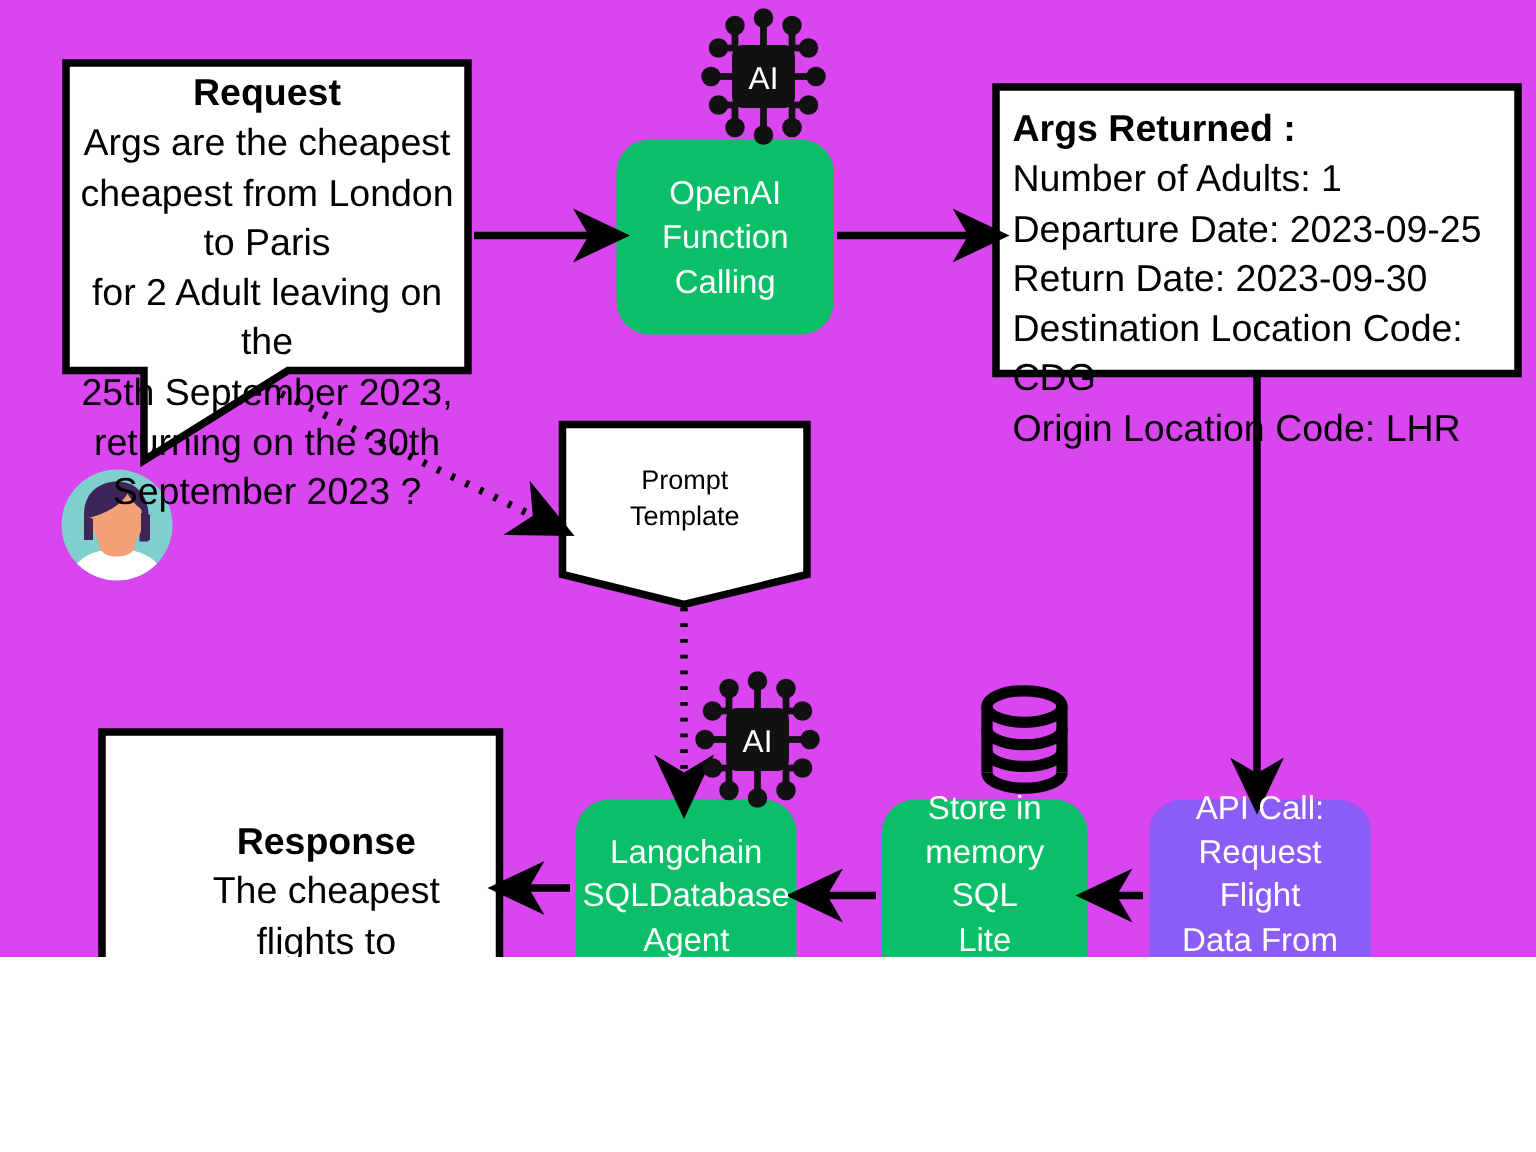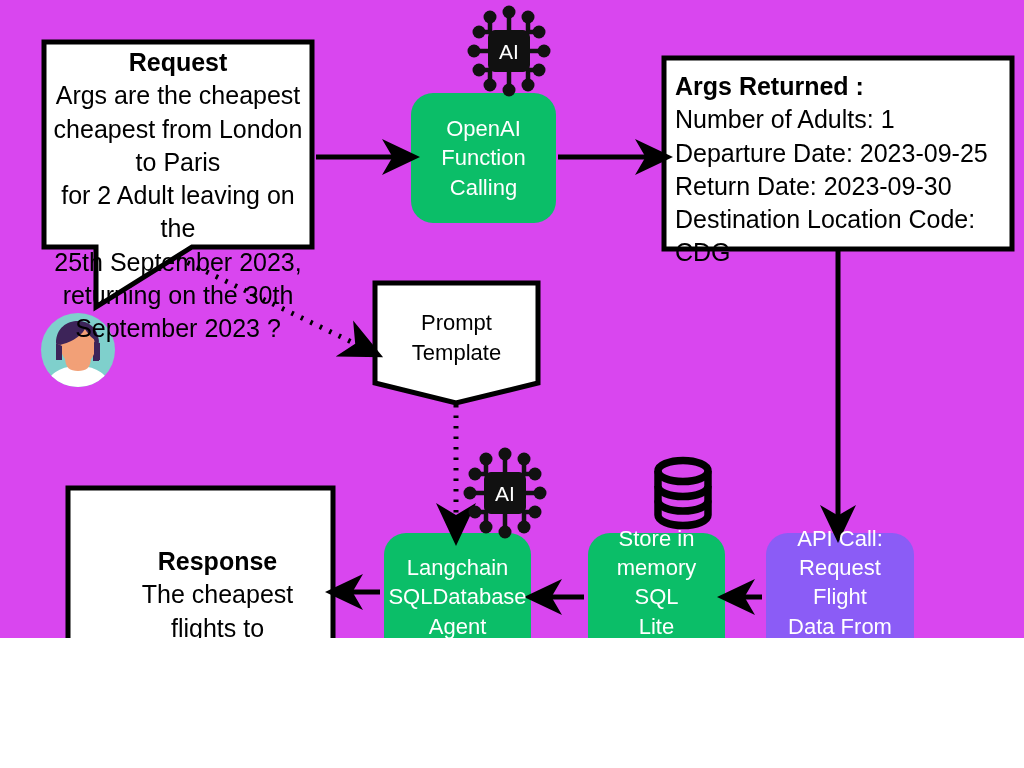--- a/index.html
+++ b/index.html
@@ -54,21 +54,21 @@
     line-height: 1.33;
   }
   .callout-text .bold { font-weight: bold; }
   .center { text-align: center; padding-left: 36px; }
   .left { text-align: left; }
 
   .pt-label {
     position: absolute;
     text-align: center;
     color: #000000;
-    font-size: 22px;
+    font-size: 18px;
     line-height: 1.35;
   }
 </style>
 </head>
 <body>
 
 <div id="canvas">
 
   <svg class="svg-layer" viewBox="0 0 1024 768">
     <defs>
@@ -237,20 +237,21 @@
     <div>returning on the 30th</div>
     <div>September 2023 ?</div>
   </div>
 
   <div class="callout-text left" style="left:675px; top:70px; width:330px; height:168px;">
     <div class="bold">Args Returned :</div>
     <div>Number of Adults:  1</div>
     <div>Departure Date:  2023-09-25</div>
     <div>Return Date:  2023-09-30</div>
     <div>Destination Location Code:  CDG</div>
+    <div>Origin Location Code:  LHR</div>
   </div>
 
   <div class="node proc" style="left:411px; top:93px; width:145px; height:130px;">
     <span class="ln">OpenAI</span>
     <span class="ln">Function</span>
     <span class="ln">Calling</span>
   </div>
 
   <div class="pt-label" style="left:375px; top:308px; width:163px;">
     <div>Prompt</div>

